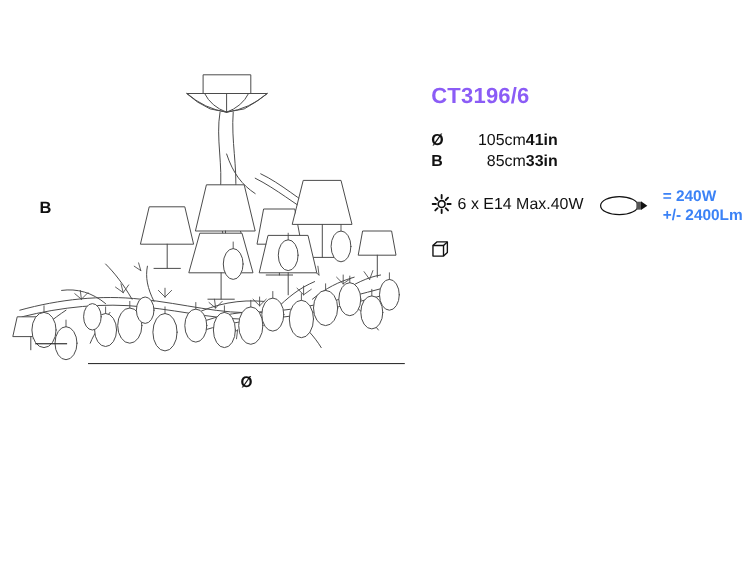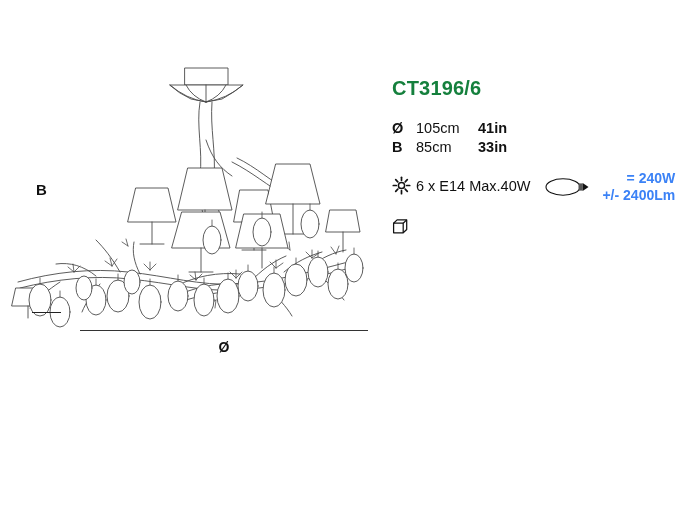--- a/index.html
+++ b/index.html
@@ -29,39 +29,39 @@
   .dim-width-label{
     position:absolute;left:80px;top:339px;width:288px;
     text-align:center;font-size:14px;font-weight:bold;color:#111;
   }
 
   
   .specs{position:absolute;left:392px;top:78px;width:295px;}
 
   .model{
     font-size:20px;font-weight:bold;letter-spacing:.2px;
-    color:#15803d;line-height:1;margin:0 0 22px 0;
+    color:#8b5cf6;line-height:1;margin:0 0 22px 0;
   }
 
   .row{display:flex;align-items:flex-start;margin-bottom:2px;}
   .icon-cell{
     width:24px;min-width:24px;display:flex;
     align-items:center;justify-content:flex-start;
   }
   .icon-cell svg{display:block;}
   .ico-text{
     font-size:14.5px;font-weight:bold;line-height:17px;color:#111;
   }
   .vals{display:flex;font-size:14.5px;line-height:17px;color:#111;}
-  .v-metric{min-width:62px;}
+  .v-metric{min-width:62px;text-align:right;}
   .v-imp{min-width:40px;font-weight:bold;}
 
   .group-dims{margin-bottom:14px;}
   .group-weight{margin-bottom:15px;}
-  .group-lamp{margin-bottom:15px;text-align:right;}
+  .group-lamp{margin-bottom:15px;}
 
   .weight-val{font-size:14.5px;line-height:17px;}
   .weight-val .v-metric{min-width:72px;}
 
   .lamp-row{display:flex;align-items:center;}
   .lamp-lines{font-size:14.5px;line-height:16.5px;color:#111;}
   .bulb-cell{margin-left:14px;margin-right:12px;display:flex;align-items:center;}
   .totals{font-size:14px;font-weight:bold;line-height:16.5px;color:#3b82f6;}
 
   .cbm-text{font-size:14.5px;line-height:17px;color:#111;}

